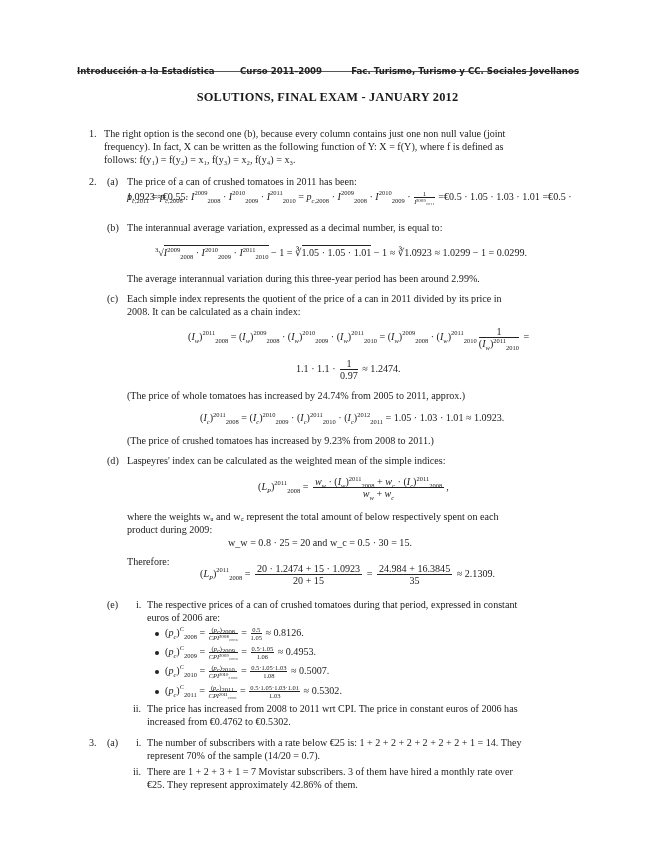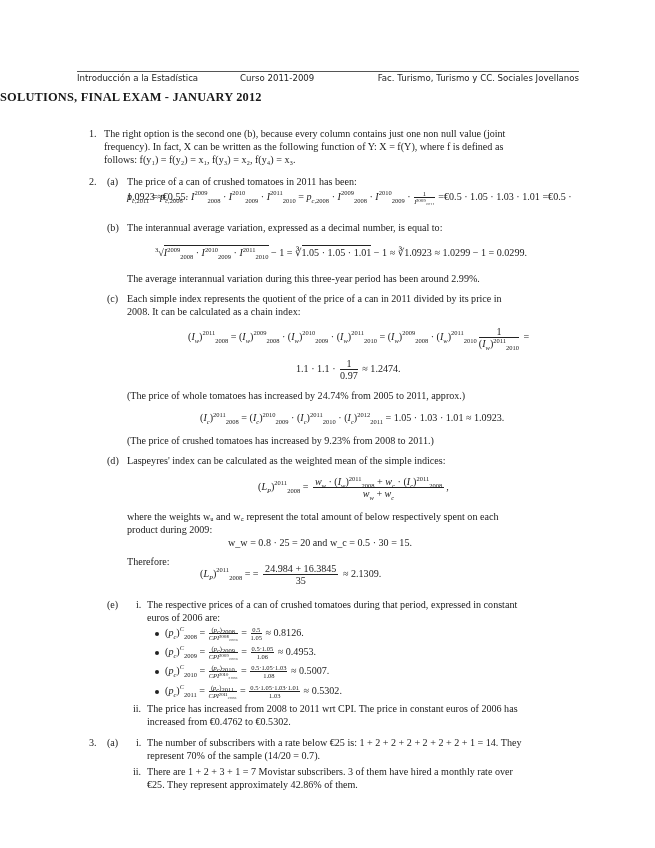--- a/index.html
+++ b/index.html
@@ -1,22 +1,22 @@
 <!DOCTYPE html>
 <html><head>
 <meta charset="utf-8">
 <style>
   html, body { margin:0; padding:0; background:#ffffff; }
   body { width:655px; height:848px; position:relative; overflow:hidden;
          font-family:"Liberation Serif","DejaVu Serif",serif; color:#1a1a1a; }
   .header { position:absolute; left:77px; top:57px; width:502px; height:14px;
             font-family:"DejaVu Sans","Liberation Sans",sans-serif; font-size:8.6px;
             color:#222; border-bottom:1px solid #555; }
-  .header span { position:absolute; top:16px; white-space:nowrap; }
-  .title { position:absolute; left:0; width:655px; top:90px; 
+  .header span { position:absolute; top:9px; white-space:nowrap;font-weight:bold; }
+  .title { position:absolute; left:0; width:655px; top:90px; text-align:center;
            font-size:12.4px; font-weight:bold; letter-spacing:0.2px; }
   .ln { position:absolute; white-space:nowrap; font-size:10.1px; line-height:12px; }
   .c { position:absolute; white-space:nowrap; font-size:10.1px; line-height:12px; text-align:center; }
   i.m { font-style:italic; }
   sup, sub { font-size:6.5px; line-height:0; }
   .frac { display:inline-block; vertical-align:middle; text-align:center; margin:0 2px; }
   .frac > span { display:block; line-height:11px; }
   .frac > span.num { border-bottom:0.8px solid #222; padding:0 2px; }
   .sfrac { display:inline-block; vertical-align:middle; text-align:center; font-size:6.5px; margin:0 1px; }
   .sfrac > span { display:block; line-height:7px; }
@@ -80,21 +80,21 @@
 <div class="c" style="left:258px;top:476px">
   (<i class="m">L<sub>P</sub></i>)<sup>2011</sup><sub>2008</sub> =
   <span class="frac"><span class="num"><i>w<sub>w</sub></i> · (<i>I<sub>w</sub></i>)<sup>2011</sup><sub>2008</sub> + <i>w<sub>c</sub></i> · (<i>I<sub>c</sub></i>)<sup>2011</sup><sub>2008</sub></span><span><i>w<sub>w</sub></i> + <i>w<sub>c</sub></i></span></span>,
 </div>
 <div class="ln" style="left:127px;top:511px">where the weights wᵤ and w꜀ represent the total amount of below respectively spent on each</div>
 <div class="ln" style="left:127px;top:524px">product during 2009:</div>
 <div class="c" style="left:228px;top:537px">w_w = 0.8 · 25 = 20 and w_c = 0.5 · 30 = 15.</div>
 <div class="ln" style="left:127px;top:556px">Therefore:</div>
 <div class="c" style="left:200px;top:563px">
   (<i class="m">L<sub>P</sub></i>)<sup>2011</sup><sub>2008</sub> =
-   =
+  <span class="frac"><span class="num">20 · 1.2474 + 15 · 1.0923</span><span>20 + 15</span></span> =
   <span class="frac"><span class="num">24.984 + 16.3845</span><span>35</span></span>
   <span>≈ 2.1309.</span>
 </div>
 
 <div class="ln" style="left:107px;top:599px">(e)</div>
 <div class="ln" style="left:136px;top:599px">i.</div>
 <div class="ln" style="left:147px;top:599px">The respective prices of a can of crushed tomatoes during that period, expressed in constant</div>
 <div class="ln" style="left:147px;top:612px">euros of 2006 are:</div>
 
 <div class="ln" style="left:155px;top:626px">

